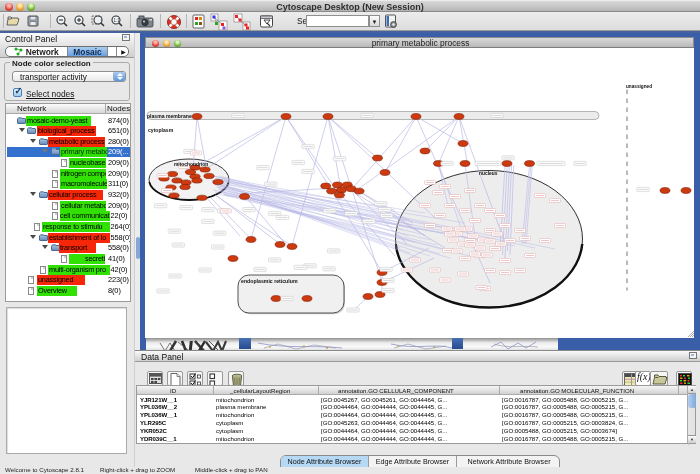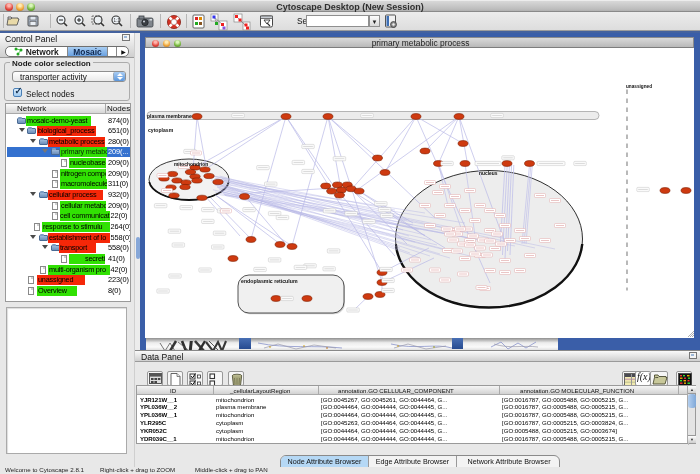--- a/index.html
+++ b/index.html
@@ -34,21 +34,21 @@
 
 #grpbox{left:4px;top:29px;width:126px;height:39px;border:1px solid #ababab;border-radius:3px;}
 #grplbl{left:10px;top:26px;background:#e8e8e8;padding:0 2px;font-size:8px;font-weight:bold;color:#1a1a1a;}
 #dropdown{left:12px;top:38px;width:114px;height:11px;background:linear-gradient(#fff,#e9e9e9);border:1px solid #8f8f8f;border-radius:3px;}
 #dropdown span{position:absolute;left:7px;top:1px;font-size:8.2px;color:#111;}
 #ddbtn{position:absolute;right:0px;top:0px;width:12px;height:9px;background:linear-gradient(#a9cdf4,#5b96dc);border-radius:2px;border-left:1px solid #98a8bb;}
 #ddbtn:before{content:"";position:absolute;left:3px;top:1px;border-left:3px solid transparent;border-right:3px solid transparent;border-bottom:3px solid #fff;}
 #ddbtn:after{content:"";position:absolute;left:3px;bottom:1px;border-left:3px solid transparent;border-right:3px solid transparent;border-top:3px solid #fff;}
 #cbx{left:13px;top:55px;width:9px;height:9px;background:linear-gradient(#ddeefd,#9ec9ef);border:1px solid #4a7fb5;border-radius:2px;}
 #cbx span{position:absolute;left:0.5px;top:-4px;font-size:9.5px;font-weight:bold;color:#14314e;}
-#cbxlbl{left:26px;top:56px;font-size:8.4px;color:#111;}
+#cbxlbl{left:26px;top:56px;font-size:8.4px;color:#111;text-decoration:underline;}
 
 #tree{left:5px;top:70px;width:126px;height:199px;background:#fff;border:1px solid #9a9a9a;overflow:hidden;}
 #treehead{position:absolute;left:0;top:0;width:126px;height:10px;background:linear-gradient(#fbfbfb,#d6d6d6);border-bottom:1px solid #a8a8a8;font-size:8px;color:#111;}
 #treehead .c1{position:absolute;left:11px;top:0px;}
 #treehead .c2{position:absolute;left:101px;top:0px;}
 #treehead .sep{position:absolute;left:99px;top:0;width:1px;height:10px;background:#a8a8a8;}
 .trow{position:absolute;left:0;width:126px;height:10px;font-size:7.3px;white-space:nowrap;letter-spacing:-0.2px;}
 .tlab{position:absolute;top:0px;height:10px;line-height:10px;color:#000;overflow:hidden;}
 .tnum{position:absolute;left:102px;top:0;height:10px;line-height:10px;color:#000;font-size:7.4px;letter-spacing:-0.1px;}
 .tarr{position:absolute;top:2px;width:0;height:0;border-left:3px solid transparent;border-right:3px solid transparent;border-top:4px solid #4a4a4a;}

